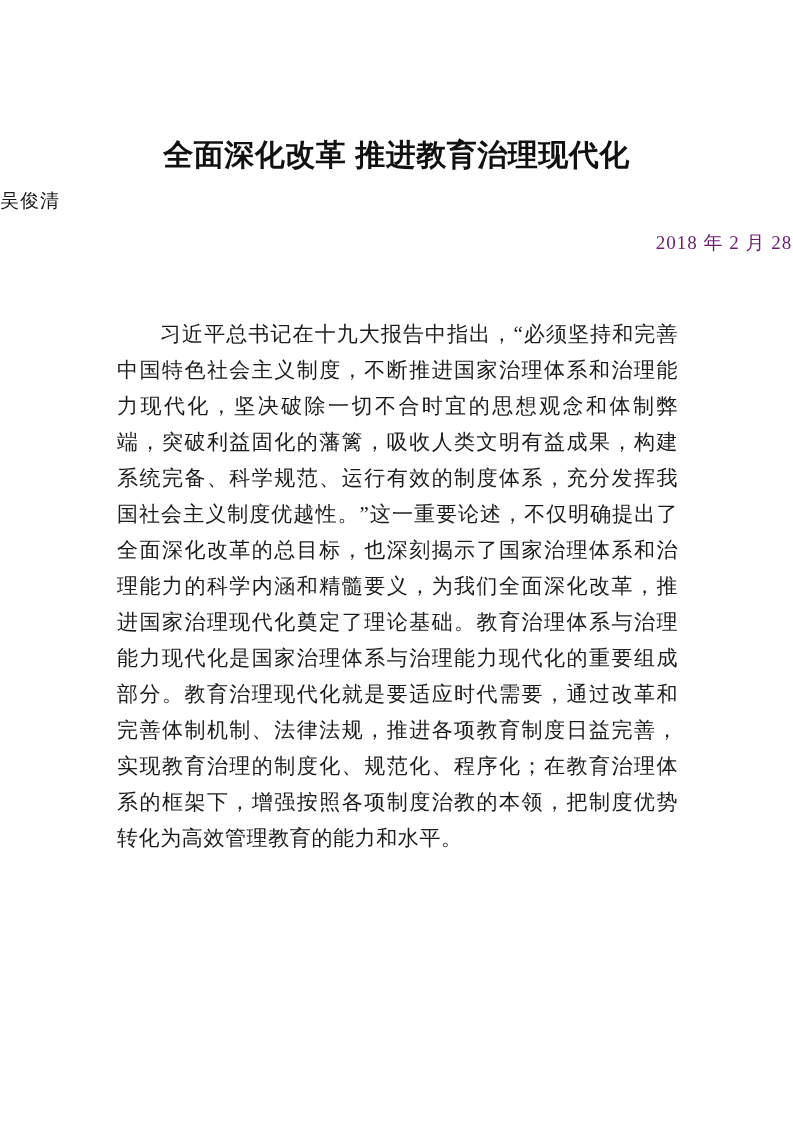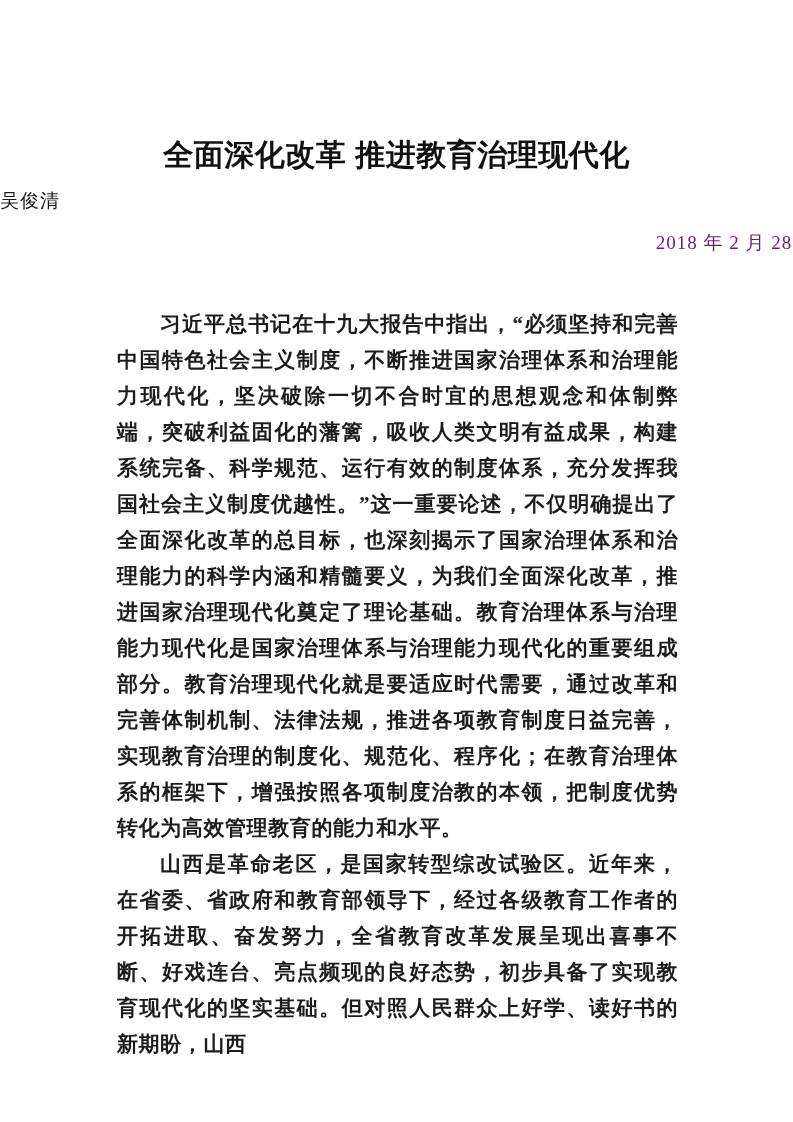--- a/index.html
+++ b/index.html
@@ -71,23 +71,22 @@
     line-height: 30px;
     letter-spacing: 1px;
     color: #701a75;
     margin-left: 25px;
   }
 
   
   .doc-body {
     position: absolute;
     left: 117px;
-    top: 306px;
+    top: 316px;
     width: 561px;
-    font-weight: bold;
   }
 
   .doc-para {
     margin: 0 0 0 0;
     padding: 0;
     font-family: "Liberation Serif", "DejaVu Serif", serif;
     font-size: 21px;
     line-height: 36px;
     letter-spacing: 0.6px;
     text-align: justify;
@@ -105,16 +104,15 @@
   <div class="doc-header">
     <h1 class="doc-title">全面深化改革 推进教育治理现代化</h1>
 
     <div class="doc-author">吴俊清</div>
 
     <div class="doc-date">2018 年 2 月 28 日</div>
   </div>
 
   <div class="doc-body">
     <p class="doc-para">习近平总书记在十九大报告中指出，“必须坚持和完善中国特色社会主义制度，不断推进国家治理体系和治理能力现代化，坚决破除一切不合时宜的思想观念和体制弊端，突破利益固化的藩篱，吸收人类文明有益成果，构建系统完备、科学规范、运行有效的制度体系，充分发挥我国社会主义制度优越性。”这一重要论述，不仅明确提出了全面深化改革的总目标，也深刻揭示了国家治理体系和治理能力的科学内涵和精髓要义，为我们全面深化改革，推进国家治理现代化奠定了理论基础。教育治理体系与治理能力现代化是国家治理体系与治理能力现代化的重要组成部分。教育治理现代化就是要适应时代需要，通过改革和完善体制机制、法律法规，推进各项教育制度日益完善，实现教育治理的制度化、规范化、程序化；在教育治理体系的框架下，增强按照各项制度治教的本领，把制度优势转化为高效管理教育的能力和水平。</p>
-    <p class="doc-para">山西是革命老区，是国家转型综改试验区。近年来，在省委、省政府和教育部领导下，经过各级教育工作者的开拓进取、奋发努力，全省教育改革发展呈现出喜事不断、好戏连台、亮点频现的良好态势，初步具备了实现教育现代化的坚实基础。但对照人民群众上好学、读好书的新期盼，山西</p>
   </div>
 
 </div>
 
 </body></html>

